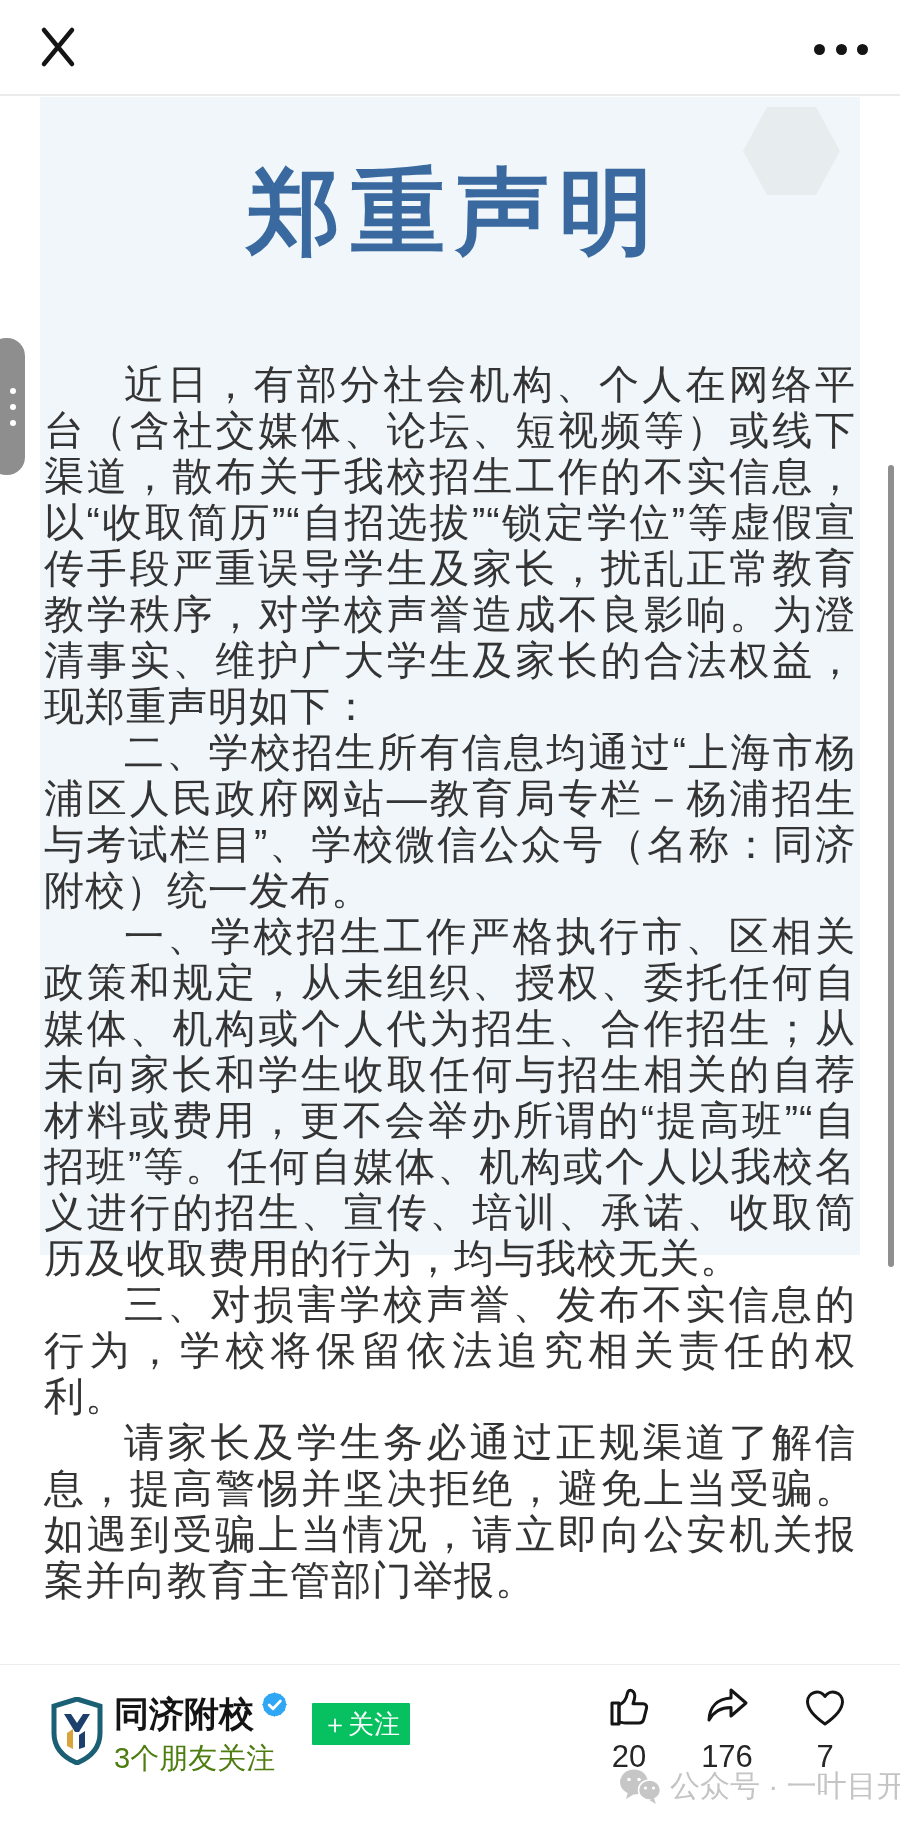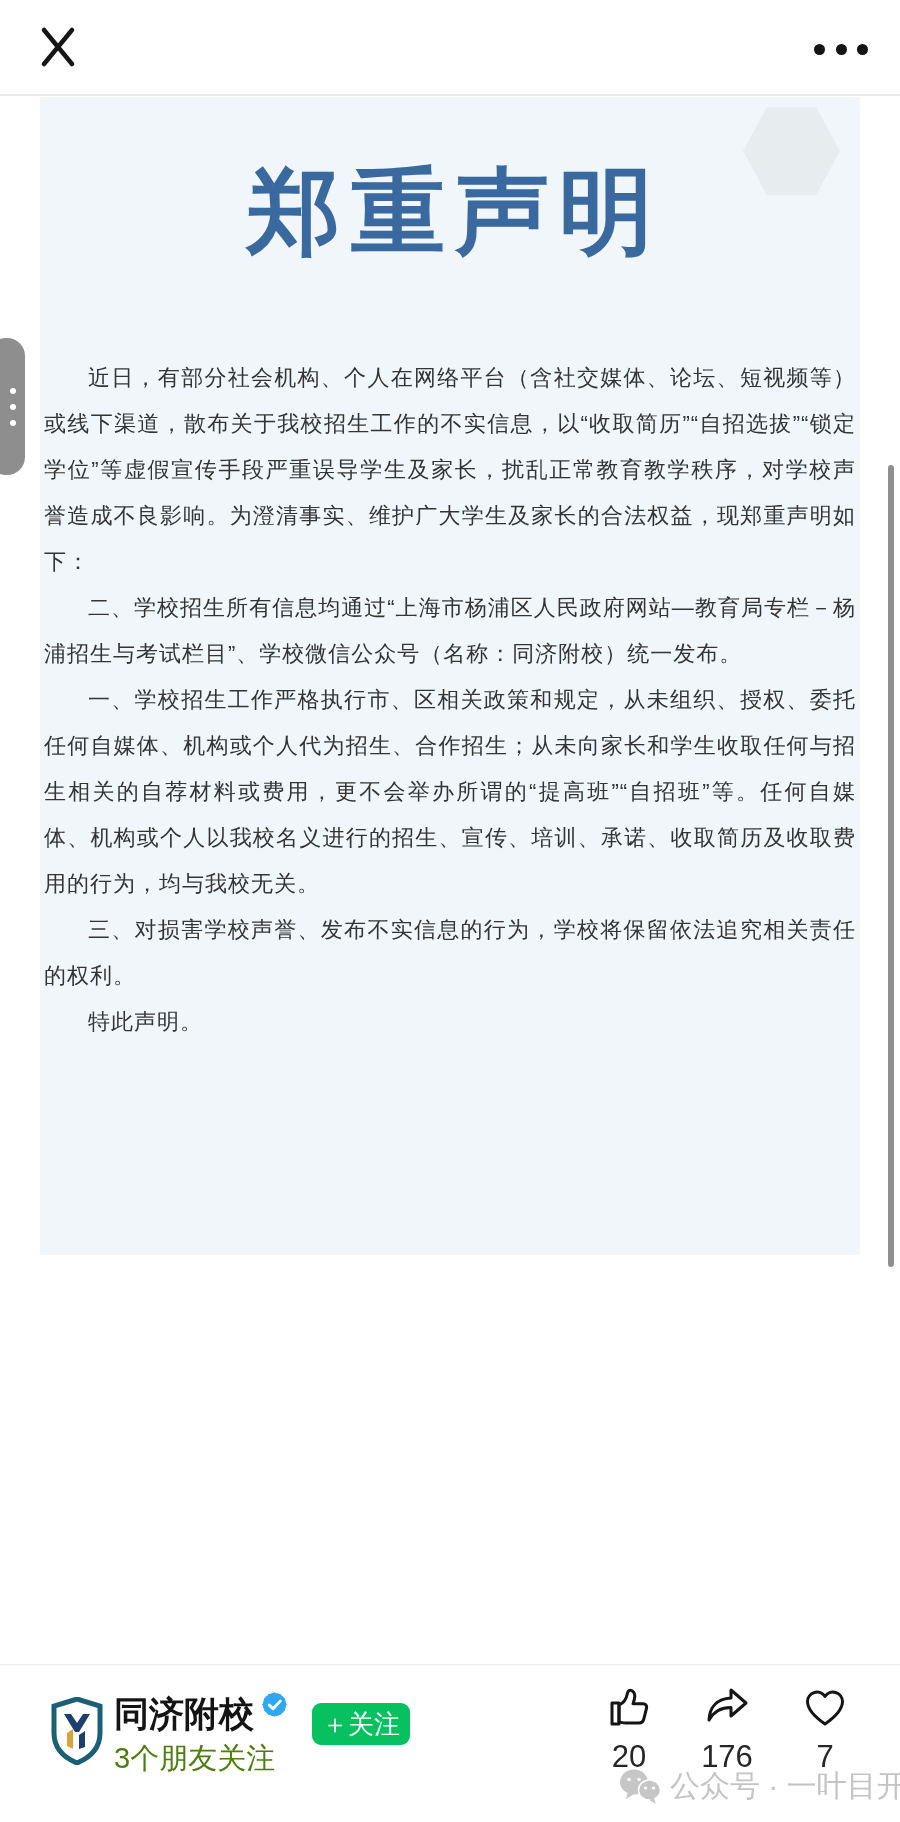--- a/index.html
+++ b/index.html
@@ -14,22 +14,22 @@
             align-items:center;justify-content:space-between;cursor:pointer;}
   .more-btn i{display:block;width:11px;height:11px;border-radius:50%;background:#141414;}
   .top-divider{position:absolute;left:0;top:94px;width:900px;height:2px;background:#ebebeb;}
 
   
   .card{position:absolute;left:40px;top:97px;width:820px;height:1158px;background:#f0f6fa;}
   .hexagon{position:absolute;left:703px;top:10px;width:97px;height:88px;}
   .stmt-title{position:absolute;left:0;top:52px;width:100%;text-align:center;
               font-size:94px;font-weight:800;color:#39699f;letter-spacing:10px;padding-left:10px;
               box-sizing:border-box;}
-  .stmt-body{position:absolute;left:4px;top:258px;width:812px;color:#343434;
-             font-size:22px;line-height:46px;text-align:justify;letter-spacing:1px;}
+  .stmt-body{position:absolute;left:4px;top:264px;width:812px;color:#343434;
+             font-size:40px;line-height:46px;text-align:justify;letter-spacing:1px;}
   .stmt-body p{margin:0;text-indent:2em;}
 
   
   .side-handle{position:absolute;left:-12px;top:338px;width:37px;height:137px;background:#8e8e8e;
                border-radius:18px;display:flex;flex-direction:column;align-items:flex-end;
                justify-content:center;gap:10px;padding-right:9px;box-sizing:border-box;cursor:pointer;}
   .side-handle i{display:block;width:6px;height:6px;border-radius:50%;background:#fff;}
 
   
   .scrollbar{position:absolute;left:888px;top:465px;width:6px;height:802px;background:#8f8f8f;
@@ -37,21 +37,21 @@
 
   
   .bottom-divider{position:absolute;left:0;top:1664px;width:900px;height:1px;background:#ececec;}
   .bottombar{position:absolute;left:0;top:1665px;width:900px;height:157px;background:#fff;}
   .account-logo{position:absolute;left:50px;top:32px;width:54px;height:68px;cursor:pointer;}
   .account-name-row{position:absolute;left:114px;top:26px;display:flex;align-items:flex-start;cursor:pointer;}
   .account-name{font-size:35px;font-weight:700;color:#141414;}
   .verified-badge{margin-left:7px;width:27px;height:27px;}
   .account-sub{position:absolute;left:114px;top:74px;font-size:29px;color:#4d7c0f;}
   .follow-btn{position:absolute;left:312px;top:38px;width:98px;height:42px;background:#07c160;
-              border:none;border-radius:9px;color:#fff;font-size:26px;line-height:42px;
+              border:none;border-radius:1px;color:#fff;font-size:26px;line-height:42px;
               text-align:center;cursor:pointer;font-family:inherit;padding:0;}
   .actions{position:absolute;left:587px;top:18px;width:280px;display:flex;justify-content:space-between;}
   .action{width:84px;display:flex;flex-direction:column;align-items:center;cursor:pointer;}
   .action .cnt{margin-top:8px;font-size:31px;color:#262626;text-align:right;}
   .watermark{position:absolute;left:618px;top:101px;display:flex;align-items:center;gap:8px;
              color:#c4c4c4;font-size:30px;white-space:nowrap;}
 </style>
 </head>
 <body>
 
@@ -72,21 +72,21 @@
 <div class="card">
   <svg class="hexagon" viewBox="0 0 97 88">
     <polygon points="24,0 73,0 97,44 73,88 24,88 0,44" fill="#e7edee"></polygon>
   </svg>
   <div class="stmt-title">郑重声明</div>
   <div class="stmt-body">
     <p>近日，有部分社会机构、个人在网络平台（含社交媒体、论坛、短视频等）或线下渠道，散布关于我校招生工作的不实信息，以“收取简历”“自招选拔”“锁定学位”等虚假宣传手段严重误导学生及家长，扰乱正常教育教学秩序，对学校声誉造成不良影响。为澄清事实、维护广大学生及家长的合法权益，现郑重声明如下：</p>
     <p>二、学校招生所有信息均通过“上海市杨浦区人民政府网站—教育局专栏－杨浦招生与考试栏目”、学校微信公众号（名称：同济附校）统一发布。</p>
     <p>一、学校招生工作严格执行市、区相关政策和规定，从未组织、授权、委托任何自媒体、机构或个人代为招生、合作招生；从未向家长和学生收取任何与招生相关的自荐材料或费用，更不会举办所谓的“提高班”“自招班”等。任何自媒体、机构或个人以我校名义进行的招生、宣传、培训、承诺、收取简历及收取费用的行为，均与我校无关。</p>
     <p>三、对损害学校声誉、发布不实信息的行为，学校将保留依法追究相关责任的权利。</p>
-    <p>特此声明。</p>
+    <p>请家长及学生务必通过正规渠道了解信息，提高警惕并坚决拒绝，避免上当受骗。如遇到受骗上当情况，请立即向公安机关报案并向教育主管部门举报。</p>
   </div>
 </div>
 
 <div class="side-handle">
     <i></i>
     <i></i>
     <i></i>
   </div>
 
 <div class="scrollbar"></div>

